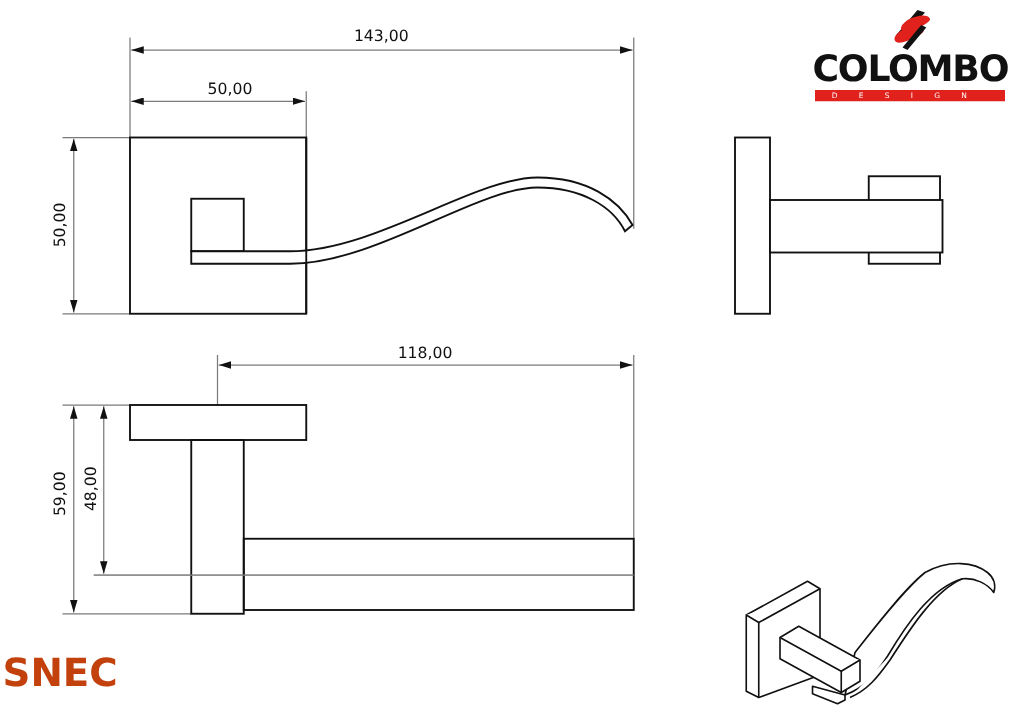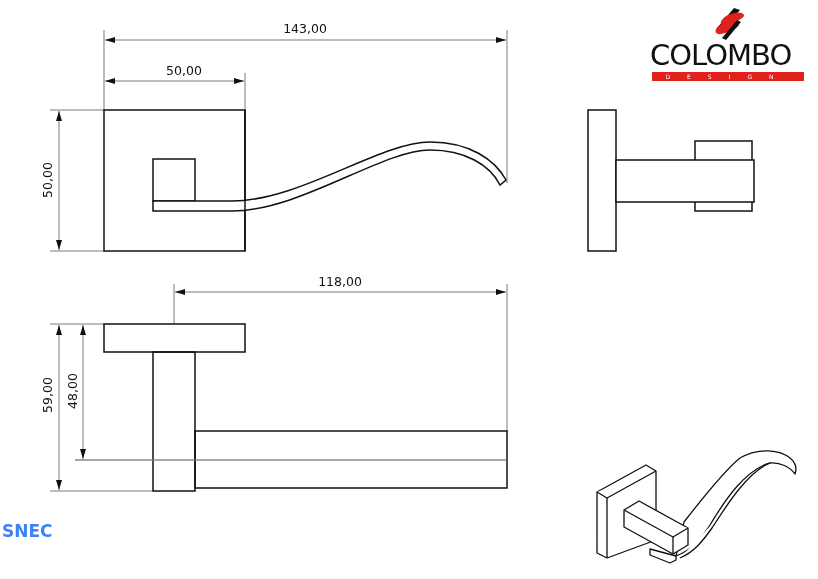--- a/index.html
+++ b/index.html
@@ -1,21 +1,21 @@
 <!DOCTYPE html>
 <html><head>
 <meta charset="utf-8">
 <style>
   html, body { margin: 0; padding: 0; background: #ffffff; }
   body { width: 818px; height: 579px; position: relative; overflow: hidden; font-family: "DejaVu Sans", sans-serif; }
   #drawing { position: absolute; left: 0; top: 0; }
   .dimtxt { font-family: "DejaVu Sans", sans-serif; font-size: 12.5px; fill: #111; }
-  .title { position: absolute; left: 2px; top: 521px; font-family: "DejaVu Sans", sans-serif; font-weight: bold; font-size: 17px; color: #3b82f6; letter-spacing: 0px; }
+  .title { position: absolute; left: 2px; top: 521px; font-family: "DejaVu Sans", sans-serif; font-weight: bold; font-size: 31px; color: #c2410c; letter-spacing: 0px; }
   .logo { position: absolute; left: 648px; top: 10px; width: 156px; height: 74px; }
-  .logo-word { position: absolute; left: 2px; top: 30px; font-family: "DejaVu Sans", sans-serif; font-weight: normal; font-size: 29px; color: #111; letter-spacing: -1px; line-height: 30px; }
+  .logo-word { position: absolute; left: 2px; top: 30px; font-family: "DejaVu Sans", sans-serif; font-weight: bold; font-size: 29px; color: #111; letter-spacing: -1px; line-height: 30px; }
   .logo-band { position: absolute; left: 4px; top: 62px; width: 152px; height: 9px; background: #e0211c; color: #fff; font-family: "DejaVu Sans", sans-serif; font-size: 6px; line-height: 9px; letter-spacing: 17px; text-align: center; overflow: hidden; }
 </style>
 </head>
 <body>
 
 <svg id="drawing" width="818" height="579" viewBox="0 0 818 579" xmlns="http://www.w3.org/2000/svg">
   <defs>
     <marker id="arr" viewBox="0 0 10 6" refX="10" refY="3" markerWidth="10" markerHeight="6" orient="auto-start-reverse" markerUnits="userSpaceOnUse">
       <path d="M0,0 L10,3 L0,6 z" fill="#111"></path>
     </marker>

